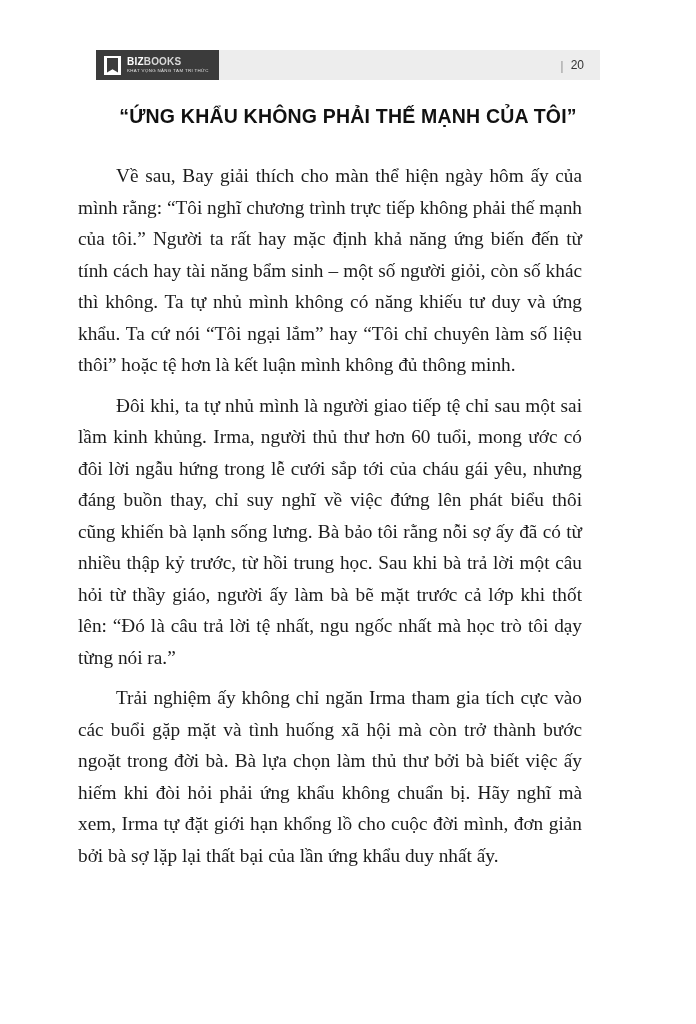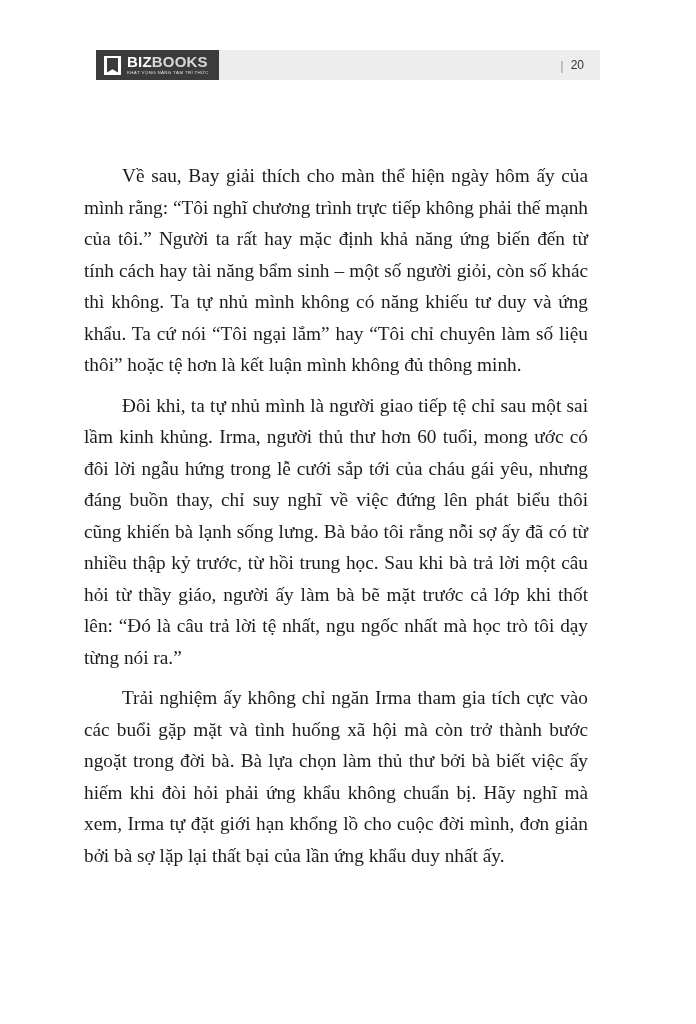--- a/index.html
+++ b/index.html
@@ -60,21 +60,21 @@
   }
   .logo-text-wrap {
     display: flex;
     flex-direction: column;
     justify-content: center;
     line-height: 1;
   }
   .logo-text {
     font-family: "Liberation Sans", sans-serif;
     font-weight: bold;
-    font-size: 15px;
+    font-size: 10px;
     letter-spacing: 0.2px;
     color: #ffffff;
   }
   .logo-text .biz { color: #ffffff; }
   .logo-text .books { color: #d9d9d9; }
   .logo-sub {
     font-family: "Liberation Sans", sans-serif;
     font-size: 4.4px;
     letter-spacing: 0.35px;
     color: #e0e0e0;
@@ -112,21 +112,21 @@
     font-family: "Liberation Sans", sans-serif;
     font-weight: bold;
     font-size: 19.5px;
     letter-spacing: 0.2px;
     color: #111111;
   }
 
   
   .body-text {
     position: absolute;
-    left: 84px;
+    left: 78px;
     top: 160px;
     width: 504px;
   }
   .body-text p {
     margin: 0 0 9px 0;
     text-indent: 38px;
     text-align: justify;
     font-size: 19.3px;
     line-height: 31.5px;
     color: #1c1c1c;
@@ -148,20 +148,21 @@
       </div>
     </div>
     <div class="header-bar">
       <div class="page-num-group">
         <span class="page-num-sep">|</span>
         <span>20</span>
       </div>
     </div>
   </div>
 
+  <div class="chapter-title">“ỨNG KHẨU KHÔNG PHẢI THẾ MẠNH CỦA TÔI”</div>
 
   <div class="body-text">
     <p>Về sau, Bay giải thích cho màn thể hiện ngày hôm ấy của mình rằng: “Tôi nghĩ chương trình trực tiếp không phải thế mạnh của tôi.” Người ta rất hay mặc định khả năng ứng biến đến từ tính cách hay tài năng bẩm sinh – một số người giỏi, còn số khác thì không. Ta tự nhủ mình không có năng khiếu tư duy và ứng khẩu. Ta cứ nói “Tôi ngại lắm” hay “Tôi chỉ chuyên làm số liệu thôi” hoặc tệ hơn là kết luận mình không đủ thông minh.</p>
     <p>Đôi khi, ta tự nhủ mình là người giao tiếp tệ chỉ sau một sai lầm kinh khủng. Irma, người thủ thư hơn 60 tuổi, mong ước có đôi lời ngẫu hứng trong lễ cưới sắp tới của cháu gái yêu, nhưng đáng buồn thay, chỉ suy nghĩ về việc đứng lên phát biểu thôi cũng khiến bà lạnh sống lưng. Bà bảo tôi rằng nỗi sợ ấy đã có từ nhiều thập kỷ trước, từ hồi trung học. Sau khi bà trả lời một câu hỏi từ thầy giáo, người ấy làm bà bẽ mặt trước cả lớp khi thốt lên: “Đó là câu trả lời tệ nhất, ngu ngốc nhất mà học trò tôi dạy từng nói ra.”</p>
     <p>Trải nghiệm ấy không chỉ ngăn Irma tham gia tích cực vào các buổi gặp mặt và tình huống xã hội mà còn trở thành bước ngoặt trong đời bà. Bà lựa chọn làm thủ thư bởi bà biết việc ấy hiếm khi đòi hỏi phải ứng khẩu không chuẩn bị. Hãy nghĩ mà xem, Irma tự đặt giới hạn khổng lồ cho cuộc đời mình, đơn giản bởi bà sợ lặp lại thất bại của lần ứng khẩu duy nhất ấy.</p>
   </div>
 
 </div>
 
 </body></html>

